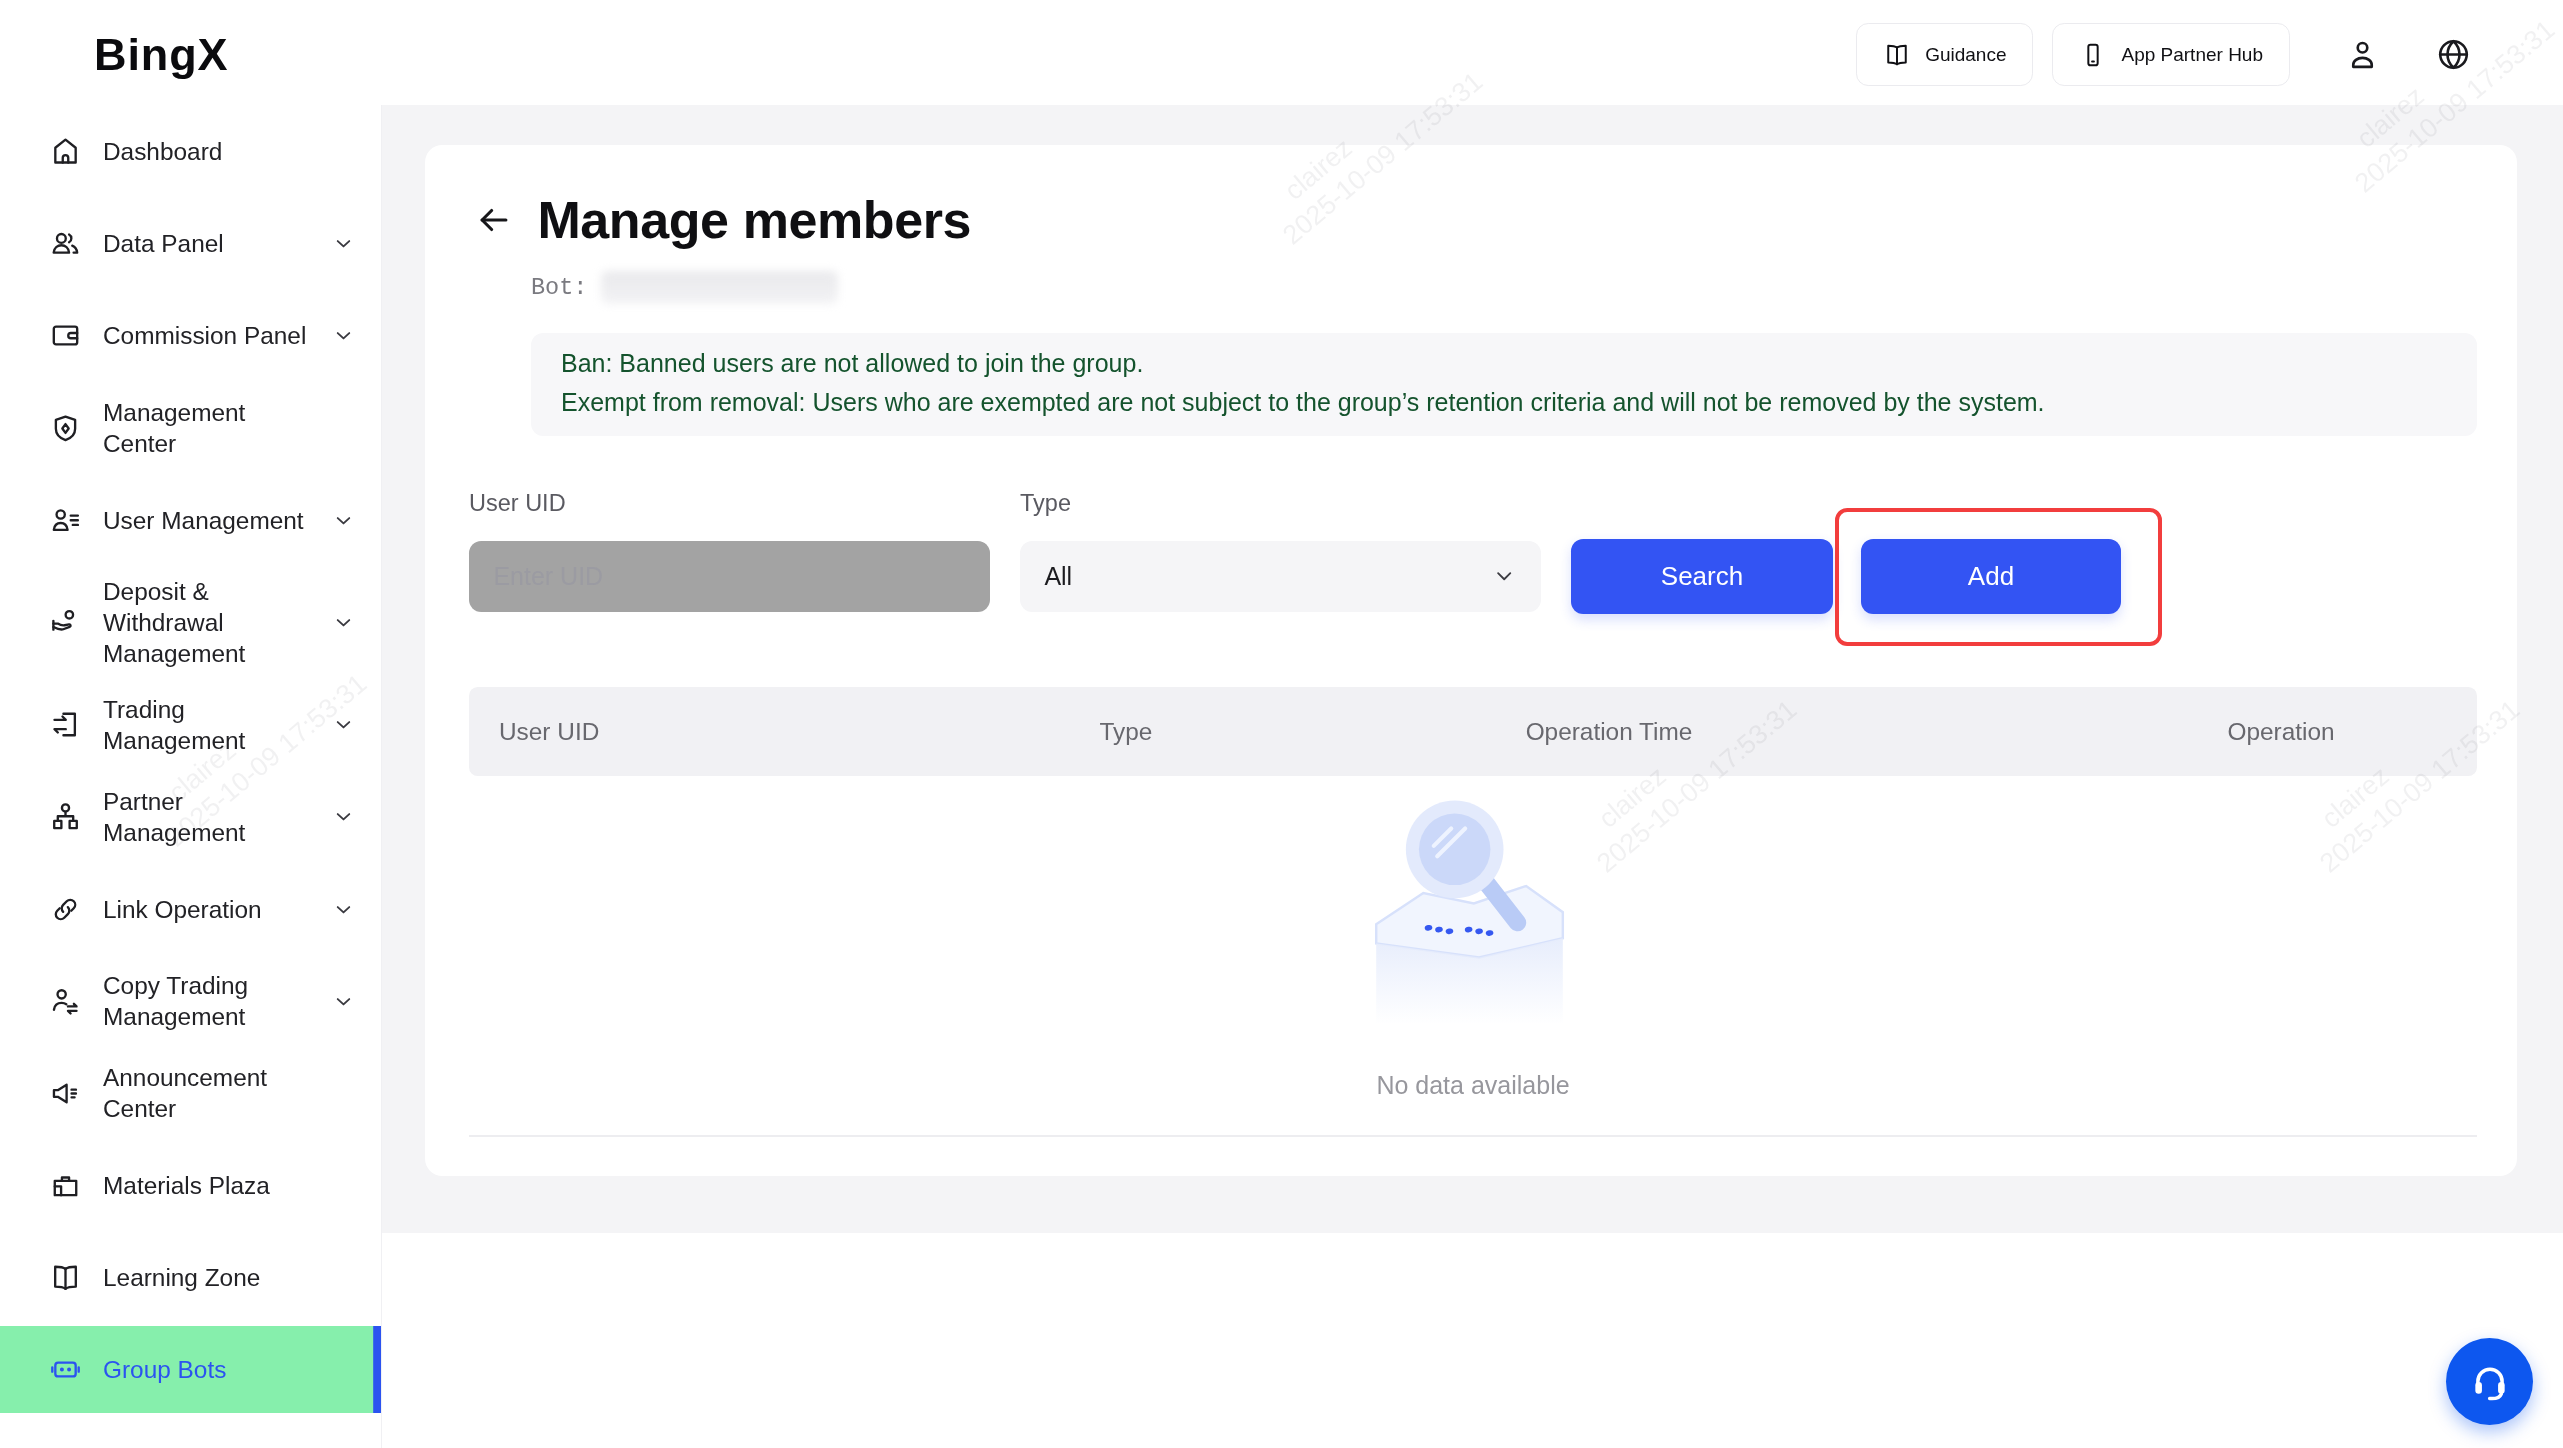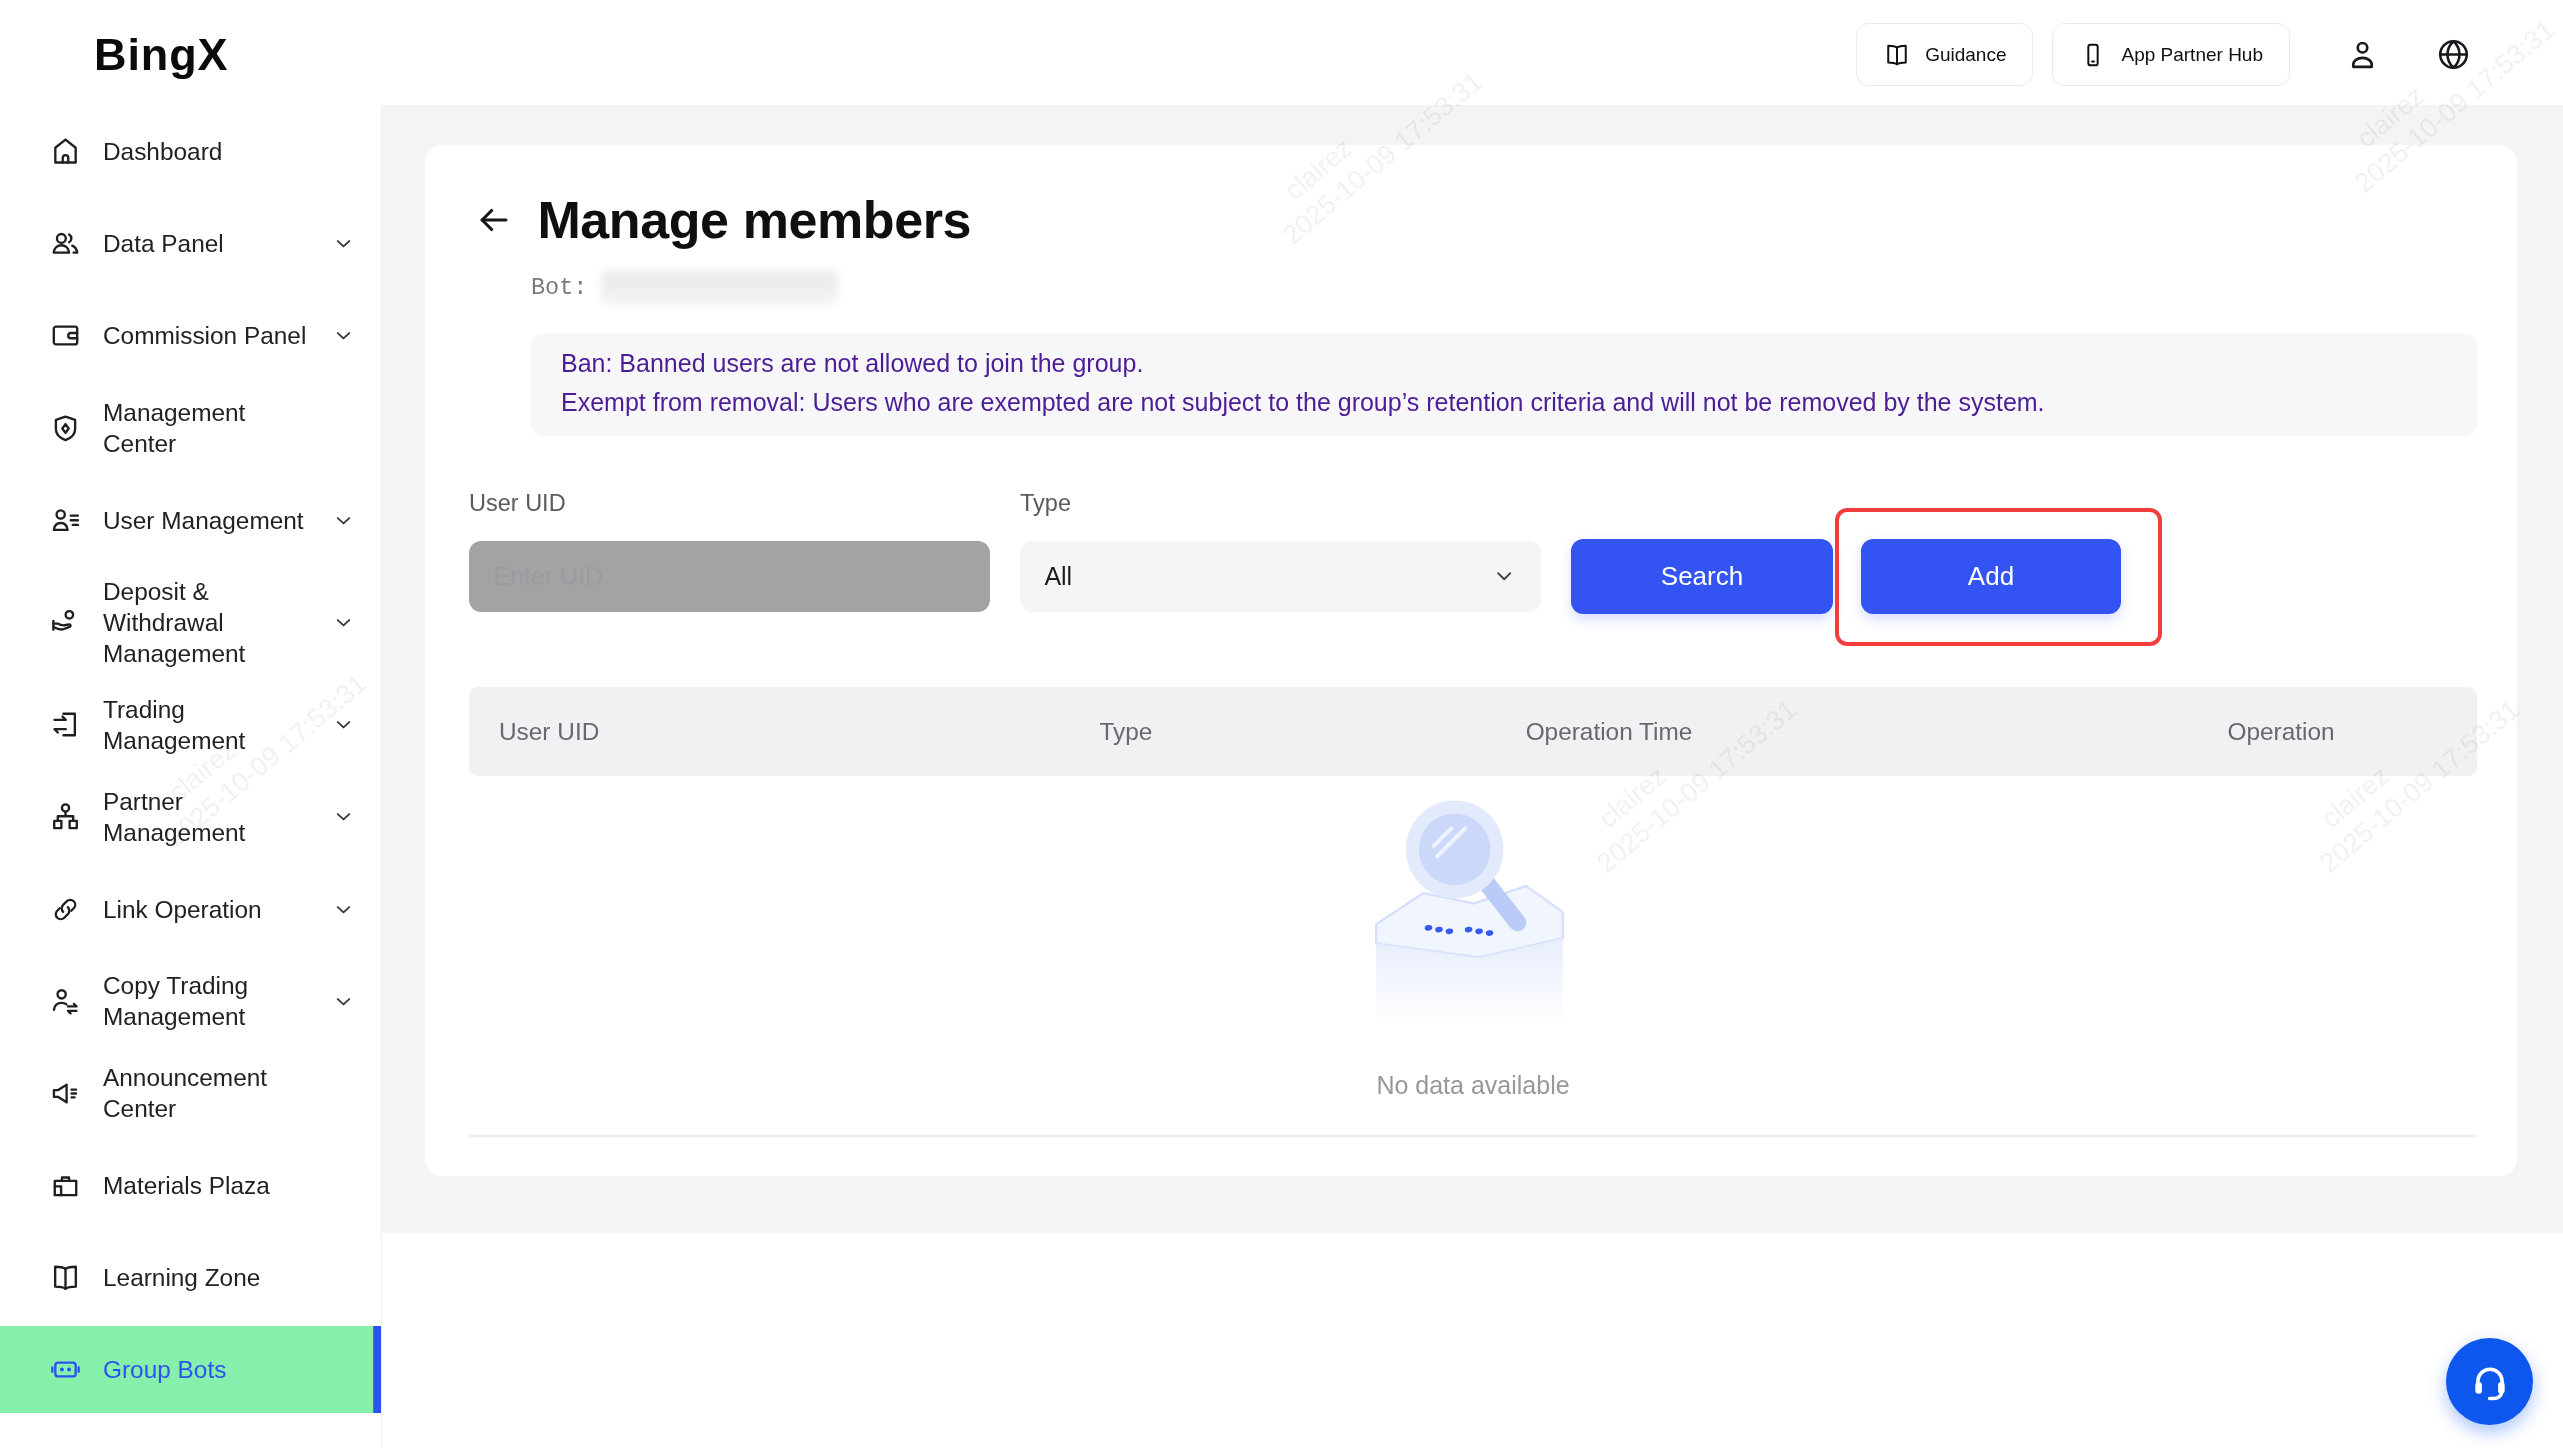--- a/index.html
+++ b/index.html
@@ -32,21 +32,21 @@
   .card { position:absolute; left:43px; top:44px; width:2092px; height:1031px; background:#fff; border-radius:17.4px; }
 
   .page-header { position:absolute; left:50px; top:45px; display:flex; align-items:center; gap:24.4px; }
   .back-btn { width:38px; height:38px; color:#17171a; cursor:pointer; background:none; border:none; }
   .page-title { font-size:52px; font-weight:700; color:#0f0f12; letter-spacing:-0.4px; }
 
   .bot-row { position:absolute; left:106px; top:124px; height:37px; display:flex; align-items:center; gap:14px; }
   .bot-label { font-size:23.5px; color:#7a7a80;font-family:Liberation Mono, monospace; }
   .blur-chip { width:237px; height:33px; border-radius:7px; background:linear-gradient(180deg,#e9e9ec 0%,#f3f3f5 100%); filter:blur(4.4px); }
 
-  .notice { position:absolute; left:106px; top:188px; width:1946px; height:103px; background:#f7f7f9; border-radius:12.2px; padding:11.3px 30px; font-size:25px; line-height:39px; color:#4c1d95; }
+  .notice { position:absolute; left:106px; top:188px; width:1946px; height:103px; background:#f7f7f9; border-radius:12.2px; padding:11.3px 30px; font-size:25px; line-height:39px; color:#14532d; }
 
   .f-label { position:absolute; top:345px; font-size:23.5px; color:#5a5a61; }
   .f-label.uid { left:44px; }
   .f-label.type { left:595px; }
   .uid-input { position:absolute; left:44px; top:396px; width:521px; height:71px; background:#a3a3a3; border:none; border-radius:12.2px; padding:0 24.4px; font-family:inherit; font-size:25px; color:#2a2a2e; outline:none; }
   .uid-input::placeholder { color:#9b9ba2; }
   .type-select { position:absolute; left:595px; top:396px; width:521px; height:71px; background:#f5f5f7; border-radius:12.2px; display:flex; align-items:center; padding:0 24.4px; font-size:25px; color:#1c1c20; cursor:pointer; }
   .type-select .sel-chev { margin-left:auto; color:#3c3c42; }
 
   .btn { position:absolute; top:394px; height:75px; border:none; border-radius:12.2px; background:#3354f3; color:#fff; font-family:inherit; font-size:26px; display:flex; align-items:center; justify-content:center; cursor:pointer; box-shadow:0 5.2px 12.2px rgba(51,84,243,.18); }

